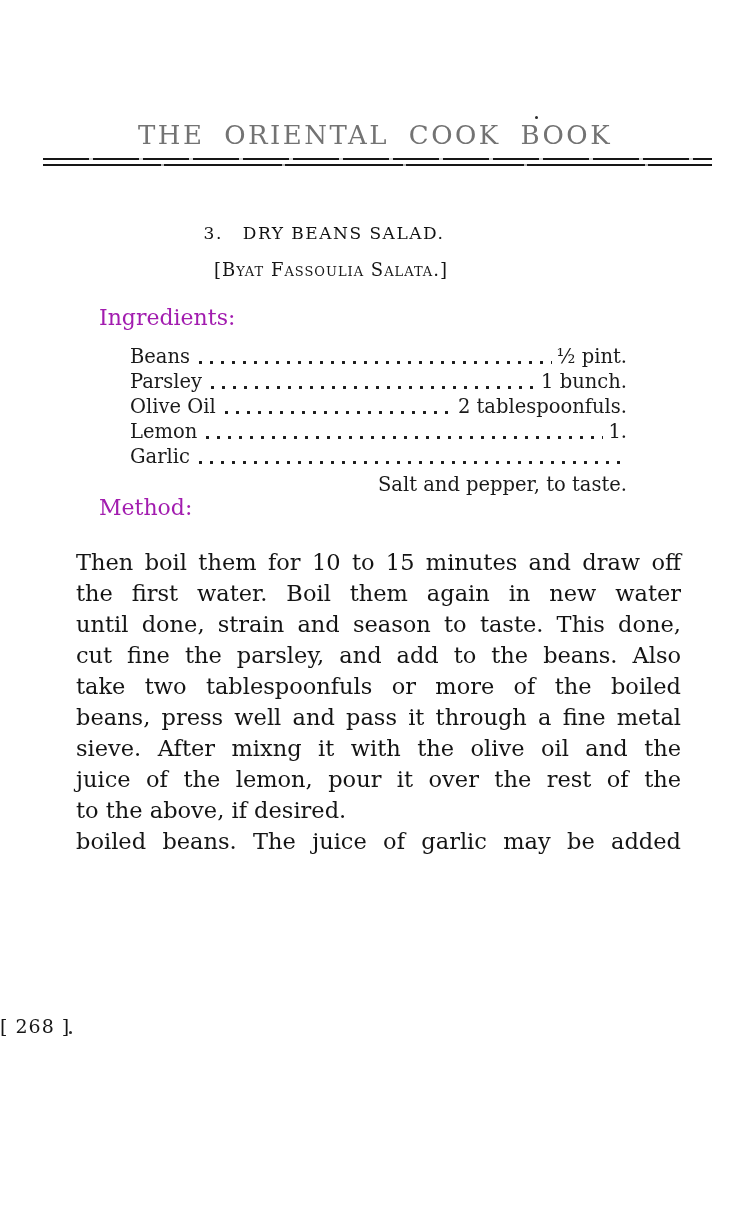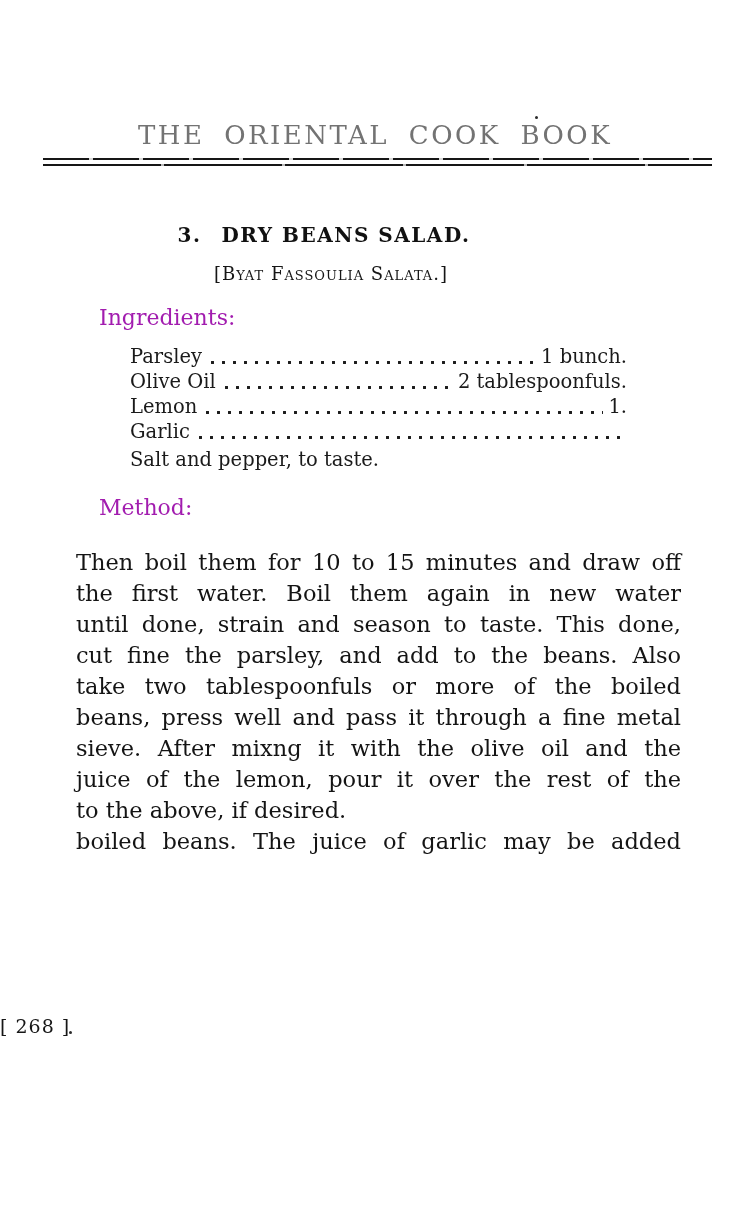--- a/index.html
+++ b/index.html
@@ -51,22 +51,22 @@
 
   
   .title-block {
     position: absolute;
     top: 223px;
     left: 0;
     width: 648px;
     text-align: center;
   }
   .title-line {
-    font-weight: bold;
-    font-size: 20px;
+    font-weight: normal;
+    font-size: 17px;
     letter-spacing: 1.5px;
     color: #111;
   }
   .recipe-number { margin-right: 20px; }
   .subtitle-line {
     margin-top: 16px;
     padding-left: 14px;
     font-size: 18px;
     font-variant: small-caps;
     letter-spacing: 1px;
@@ -100,21 +100,21 @@
   .ing-leader {
     flex: 1;
     align-self: stretch;
     margin: 0 5px;
     background-image: radial-gradient(circle, #1c1c1c 1.4px, transparent 1.8px);
     background-size: 11px 5px;
     background-repeat: repeat-x;
     background-position: left bottom 4px;
   }
   .ing-note {
-    text-align: left;
+    text-align: right;
     line-height: 25px;
     margin-top: 3px;
   }
 
   
   .method {
     position: absolute;
     top: 547px;
     left: 76px;
     width: 605px;
@@ -169,20 +169,25 @@
   <div class="title-block">
     <div class="title-line">
       <span class="recipe-number">3.</span><span>DRY BEANS SALAD.</span>
     </div>
     <div class="subtitle-line">[Byat Fassoulia Salata.]</div>
   </div>
 
   <div class="sec-heading ingredients-heading">Ingredients:</div>
 
   <div class="ingredients-list">
+    <div class="ing-row">
+      <span>Beans</span>
+      <span class="ing-leader"></span>
+      <span>½ pint.</span>
+    </div>
     <div class="ing-row">
       <span>Parsley</span>
       <span class="ing-leader"></span>
       <span>1 bunch.</span>
     </div>
     <div class="ing-row">
       <span>Olive Oil</span>
       <span class="ing-leader"></span>
       <span>2 tablespoonfuls.</span>
     </div>

